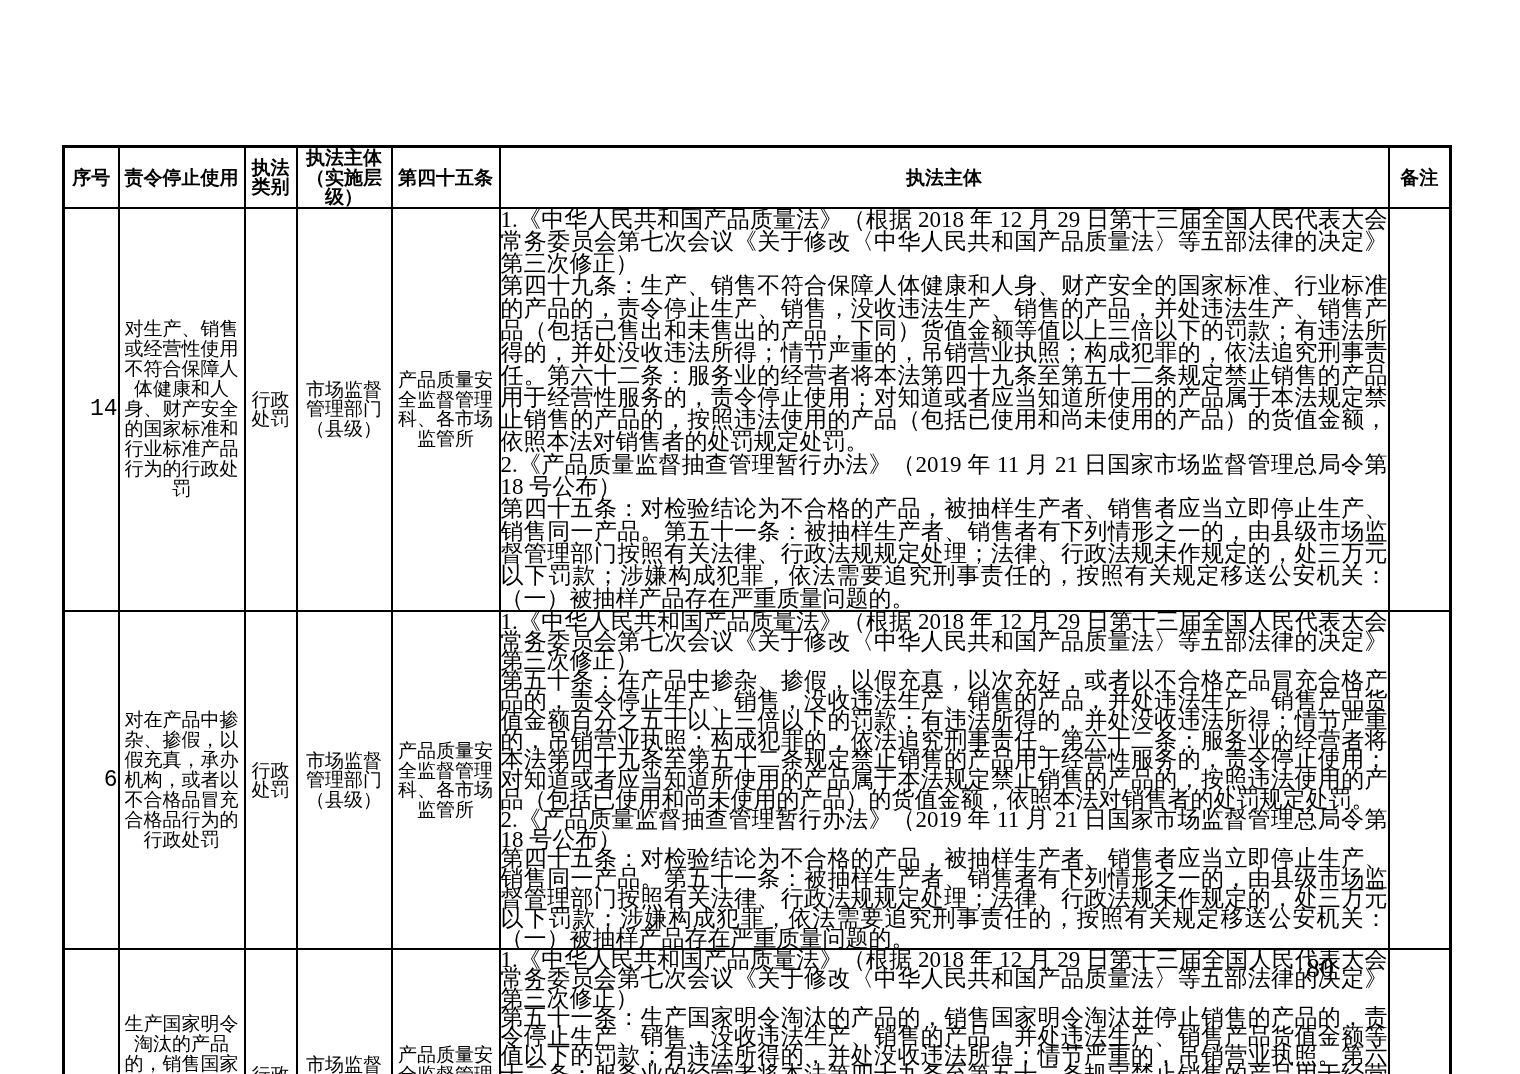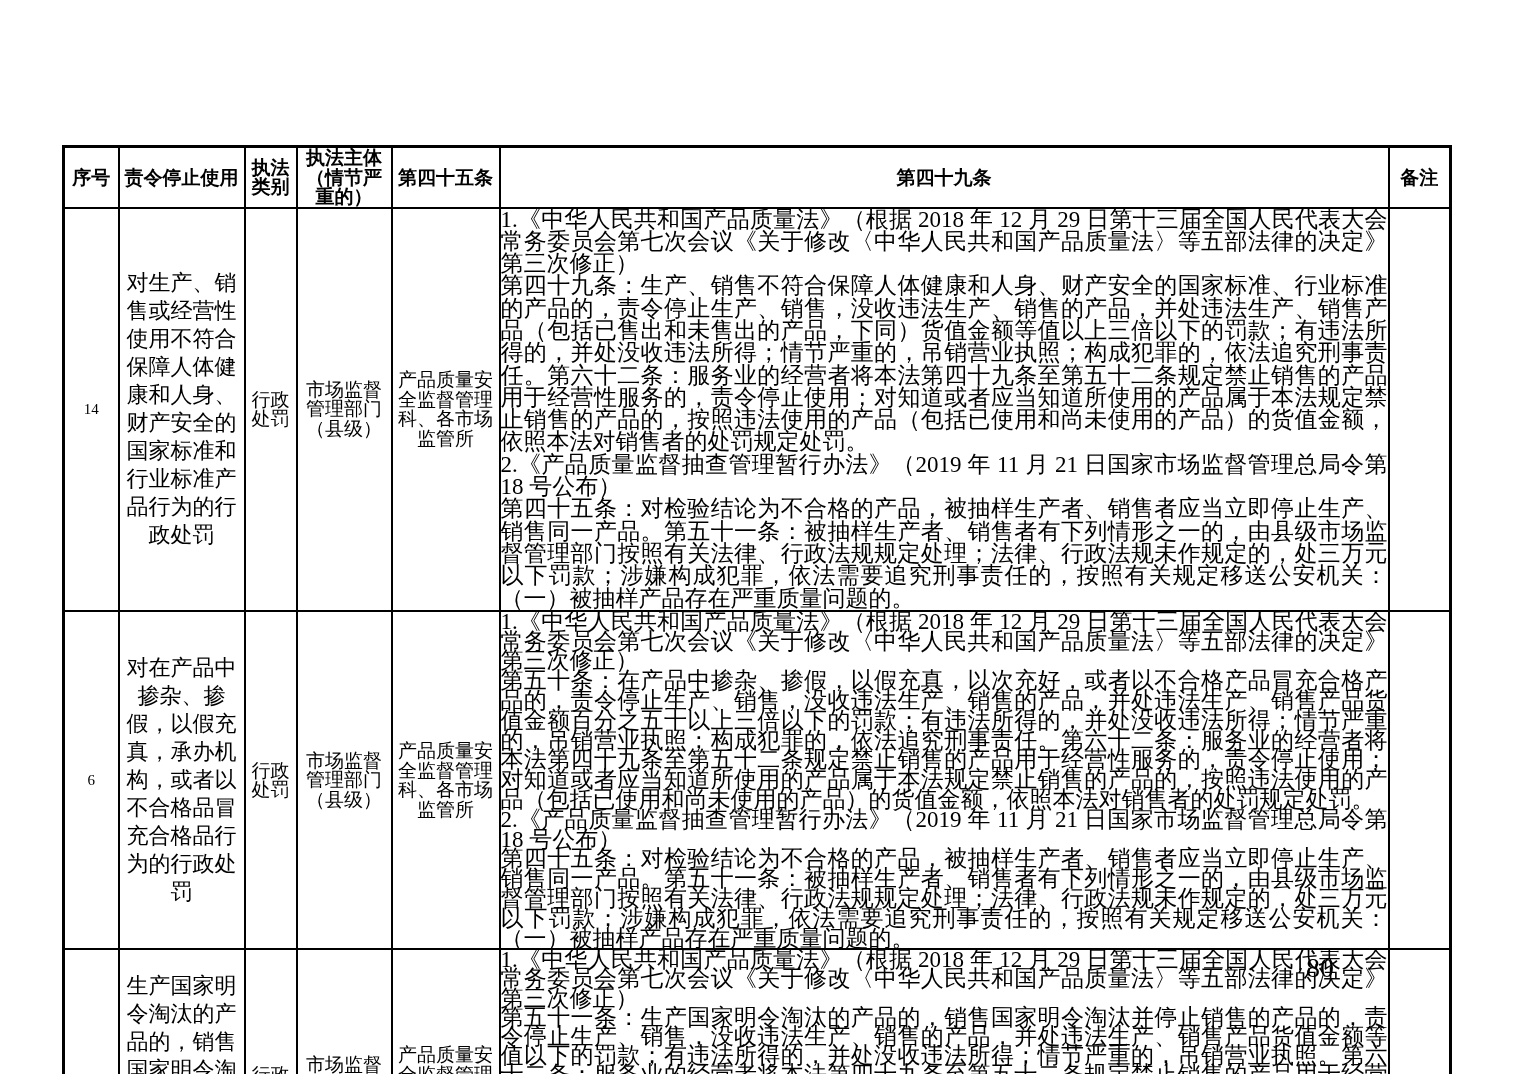--- a/index.html
+++ b/index.html
@@ -39,29 +39,30 @@
   tr.row16  { height: 172px; }
   th.hcell {
     font-family: "Liberation Sans", "DejaVu Sans", sans-serif;
     font-weight: bold;
     font-size: 19px;
     line-height: 19.5px;
     text-align: center;
     vertical-align: middle;
   }
   td.c-no {
-    text-align: center;
+    text-align: right;
     vertical-align: middle;
-    font-size: 15px;
+    font-size: 23px;
+    font-family: Liberation Mono, monospace;
   }
   td.c-name {
     text-align: center;
     vertical-align: middle;
-    font-size: 22px;
-    line-height: 28px;
+    font-size: 19px;
+    line-height: 20px;
     padding: 0 2px;
   }
   td.c-cat, td.c-subj, td.c-agency {
     text-align: center;
     vertical-align: middle;
     font-size: 19px;
     line-height: 19.5px;
     padding: 0 2px;
   }
   td.c-basis {
@@ -98,23 +99,23 @@
       <col style="width:95px">
       <col style="width:108px">
       <col style="width:889px">
       <col style="width:62px">
     </colgroup>
     <tbody>
         <tr class="hdr">
       <th class="hcell">序号</th>
       <th class="hcell">责令停止使用</th>
       <th class="hcell">执法类别</th>
-      <th class="hcell">执法主体（情节严重的）</th>
+      <th class="hcell">执法主体（实施层级）</th>
       <th class="hcell">第四十五条</th>
-      <th class="hcell">第四十九条</th>
+      <th class="hcell">执法主体</th>
       <th class="hcell">备注</th>
     </tr>
     <tr class="row14">
       <td class="c-no">14</td>
       <td class="c-name">对生产、销售或经营性使用不符合保障人体健康和人身、财产安全的国家标准和行业标准产品行为的行政处罚</td>
       <td class="c-cat">行政处罚</td>
       <td class="c-subj">市场监督管理部门（县级）</td>
       <td class="c-agency">产品质量安全监督管理科、各市场监管所</td>
       <td class="c-basis">1.《中华人民共和国产品质量法》（根据 2018 年 12 月 29 日第十三届全国人民代表大会常务委员会第七次会议《关于修改〈中华人民共和国产品质量法〉等五部法律的决定》第三次修正）
 第四十九条：生产、销售不符合保障人体健康和人身、财产安全的国家标准、行业标准的产品的，责令停止生产、销售，没收违法生产、销售的产品，并处违法生产、销售产品（包括已售出和未售出的产品，下同）货值金额等值以上三倍以下的罚款；有违法所得的，并处没收违法所得；情节严重的，吊销营业执照；构成犯罪的，依法追究刑事责任。第六十二条：服务业的经营者将本法第四十九条至第五十二条规定禁止销售的产品用于经营性服务的，责令停止使用；对知道或者应当知道所使用的产品属于本法规定禁止销售的产品的，按照违法使用的产品（包括已使用和尚未使用的产品）的货值金额，依照本法对销售者的处罚规定处罚。

